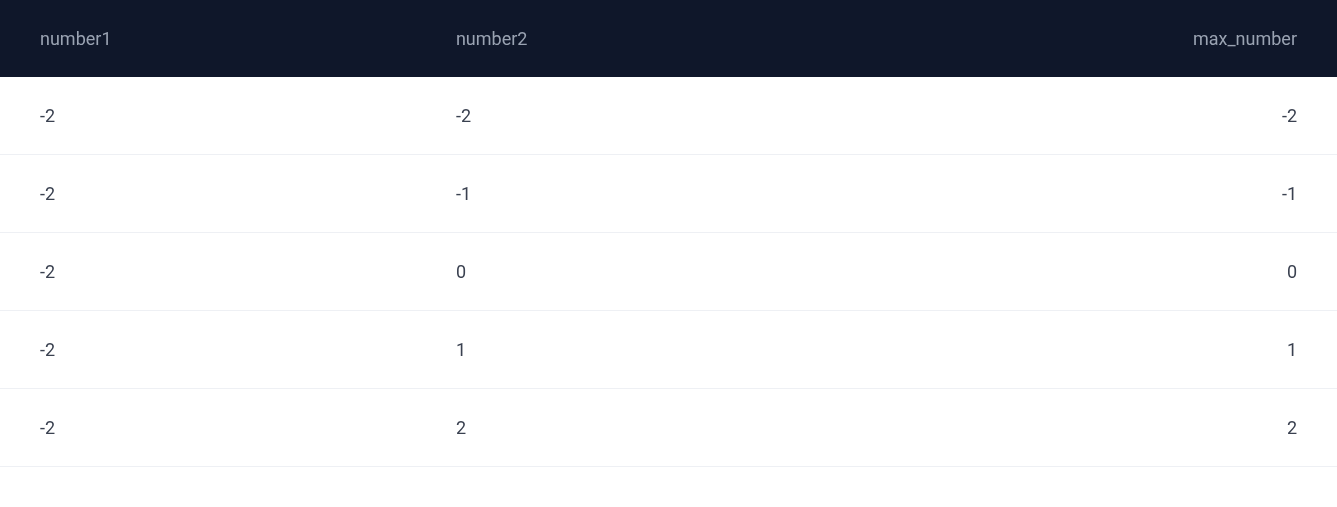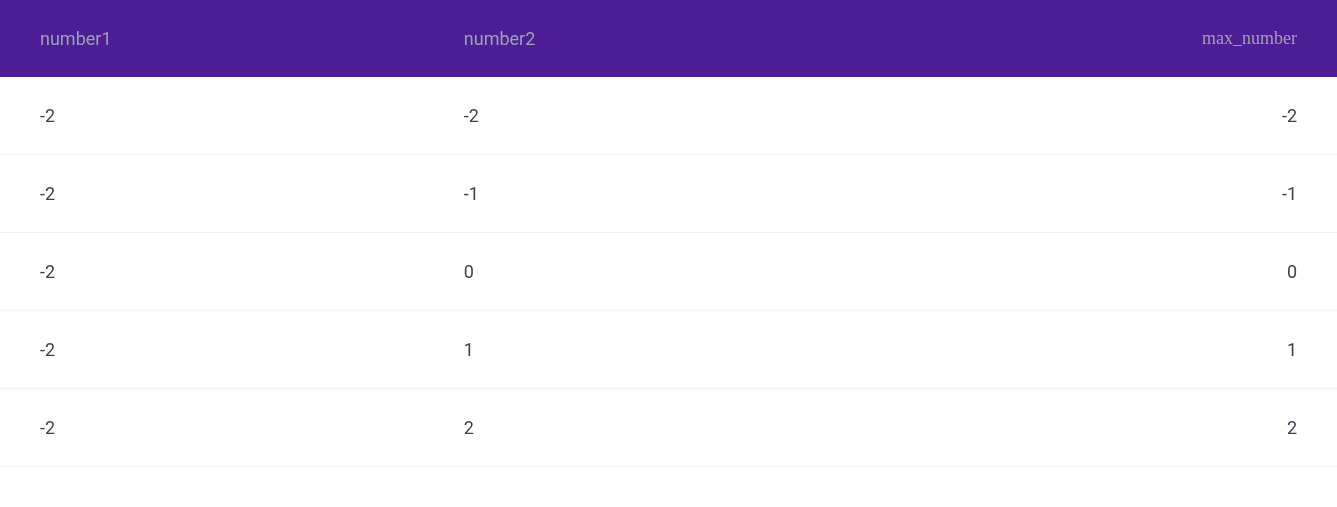--- a/index.html
+++ b/index.html
@@ -11,32 +11,31 @@
       font-family: -apple-system, BlinkMacSystemFont, 'Segoe UI', Roboto, 'Helvetica Neue', Arial, sans-serif;
       background: #ffffff;
       width: 1337px;
       color: #3a4150;
     }
     .table {
       width: 100%;
       border-collapse: collapse;
     }
     .header-row {
-      background: #4c1d95;
+      background: #0f172a;
     }
     .header-cell {
       text-align: left;
       padding: 28px 40px;
       font-weight: 400;
       font-size: 18px;
       color: #9aa3b2;
     }
     .header-cell.right {
       text-align: right;
-      font-family: Liberation Serif, serif;
     }
     .body-row {
       border-bottom: 1px solid #eef0f4;
     }
     .body-cell {
       padding: 28px 40px;
       font-size: 18px;
       color: #3a4150;
       font-weight: 400;
     }

